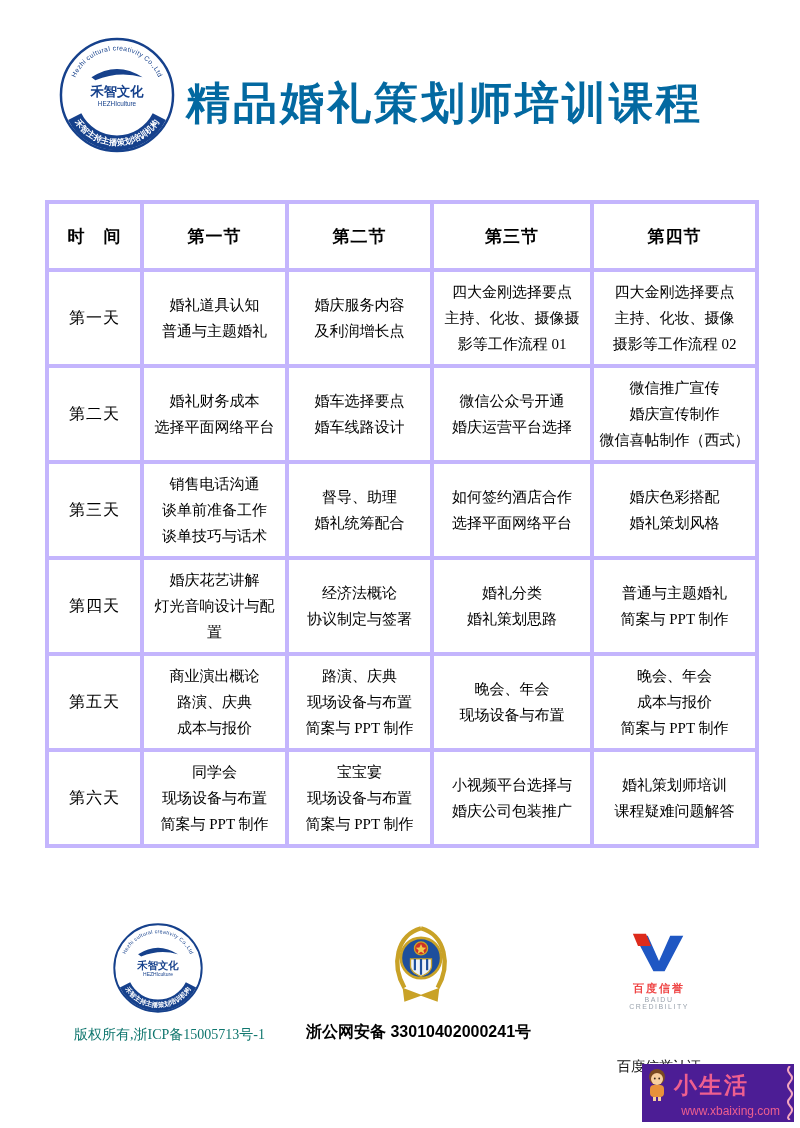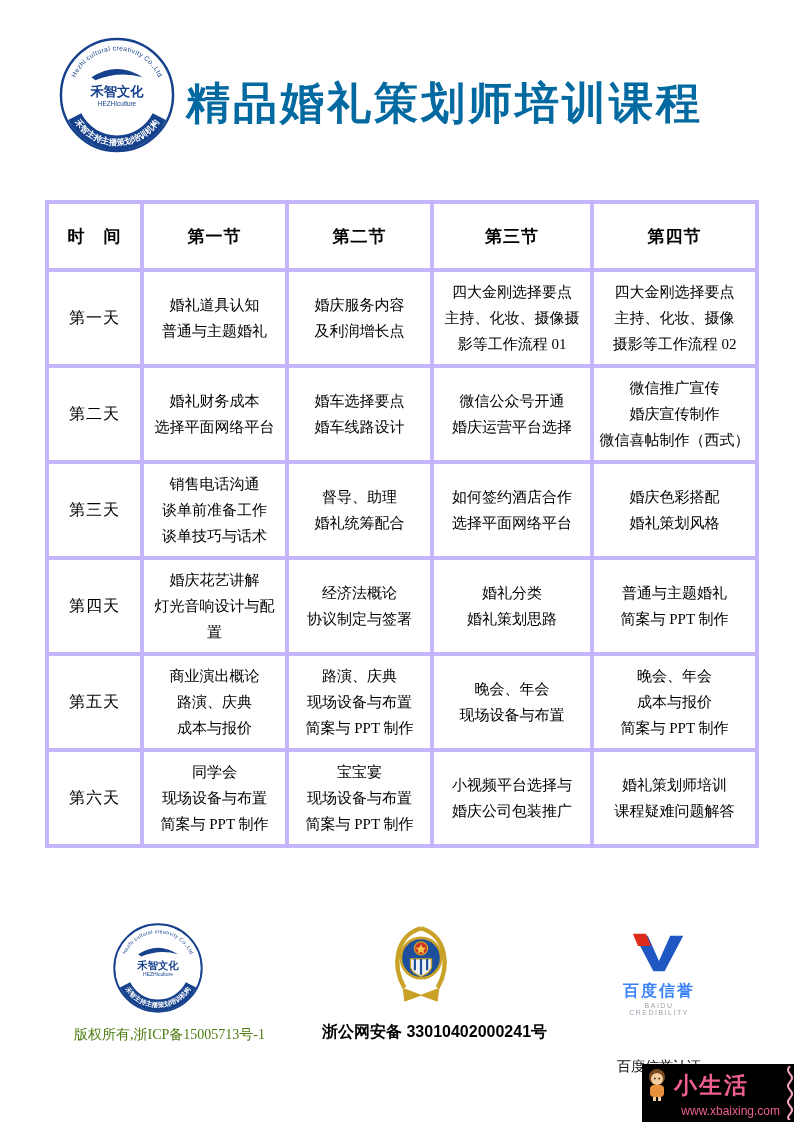--- a/index.html
+++ b/index.html
@@ -28,38 +28,38 @@
   .schedule thead tr { height:68px; }
   .schedule tbody tr { height:96px; }
   .schedule th { font-size:17px; font-weight:bold; letter-spacing:1px; }
   .schedule td { font-size:15px; line-height:26px; }
   .schedule td.time { font-size:16px; letter-spacing:1px; }
 
   
   .logo-sm { position:absolute; left:112px; top:922px; }
   .badge    { position:absolute; left:386px; top:920px; }
   .baidu    { position:absolute; left:614px; top:930px; width:90px; text-align:center; }
-  .baidu-cn { margin-top:2px; color:#3b82f6; font-size:16px; font-weight:bold; letter-spacing:2px; }
+  .baidu-cn { margin-top:2px; color:#ef4444; font-size:11px; font-weight:bold; letter-spacing:2px; }
   .baidu-en { color:#9aa3ad; font-size:7px; letter-spacing:1.5px; }
   .copyright {
-    position:absolute; left:74px; top:1026px; font-size:14px; color:#4d7c0f;
+    position:absolute; left:74px; top:1026px; font-size:14px; color:#0f766e;
     font-family:"Liberation Serif","DejaVu Serif",serif;
   }
   .police-no {
-    position:absolute; left:322px; top:1022px; font-size:16px; font-weight:bold; color:#000;
+    position:absolute; left:306px; top:1022px; font-size:16px; font-weight:bold; color:#000;
   }
   .baidu-cert {
     position:absolute; left:598px; top:1032px; width:122px; text-align:center;
     font-size:14px; color:#111;margin-top:26px;
   }
 
   
   .watermark {
     position:absolute; right:6px; bottom:6px; width:152px; height:58px;
-    background:#000000; display:flex; flex-wrap:wrap; align-items:center;
+    background:#4c1d95; display:flex; flex-wrap:wrap; align-items:center;
     padding:2px 14px 2px 2px;
   }
   .mascot { flex:0 0 auto; }
   .wm-name { color:#ee5f8f; font-size:23px; font-weight:bold; letter-spacing:2px; margin-left:4px; }
   .wm-url  { width:100%; text-align:right; color:#ee5f8f; font-size:12px; margin-top:-2px; }
   .wm-wave { position:absolute; right:0; top:2px; }
 </style>
 </head>
 <body>
 

